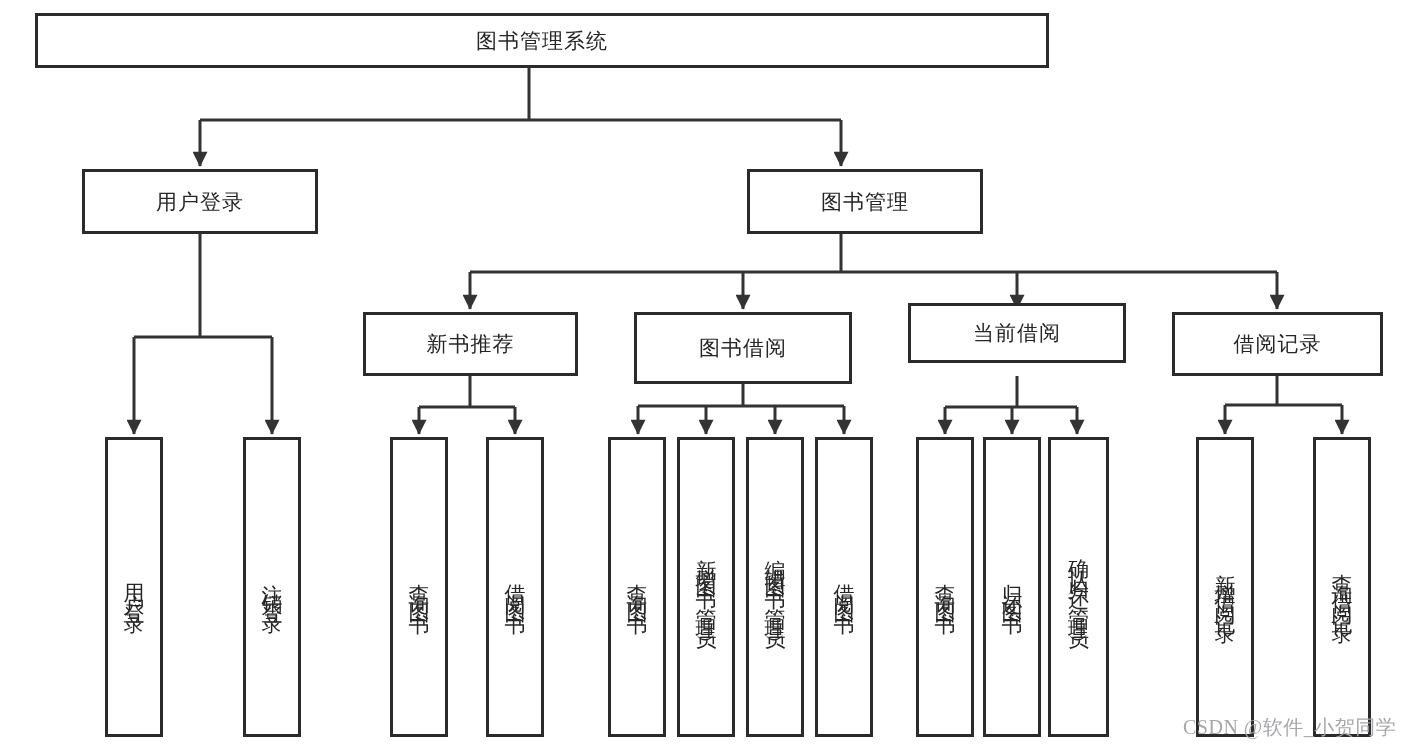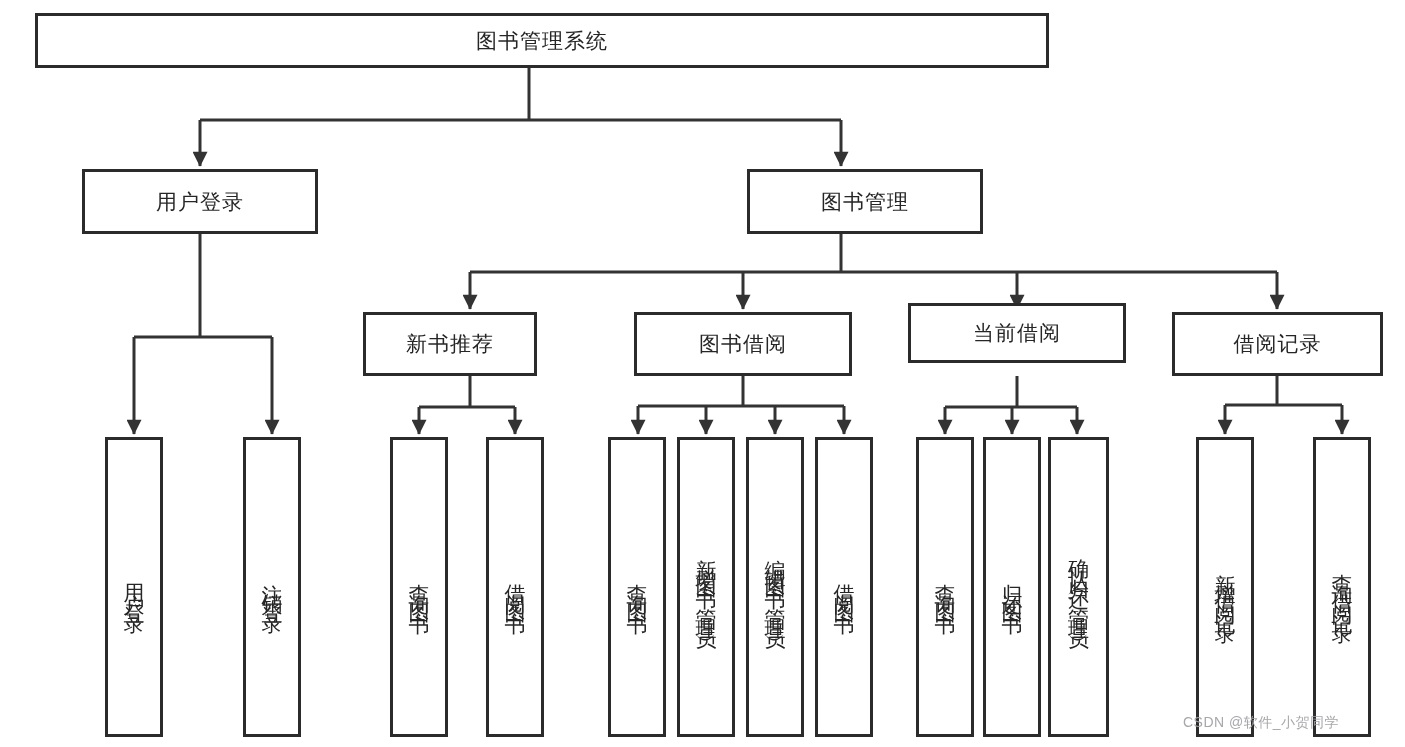--- a/index.html
+++ b/index.html
@@ -40,25 +40,26 @@
     letter-spacing: 10px;
     font-size: 21px;
     width: 58px;
     height: 300px;
     top: 437px;
   }
   .watermark {
     position: absolute;
     left: 1183px;
     top: 714px;
-    font-size: 14px;
+    font-size: 20px;
     color: rgba(162,162,166,0.95);
     letter-spacing: 0.5px;
     z-index: 5;
     white-space: nowrap;
+    font-family: Liberation Serif, serif;
   }
 </style>
 </head>
 <body>
 
 <div class="canvas">
 
   <svg class="connector-layer" viewBox="0 0 1405 747" xmlns="http://www.w3.org/2000/svg">
     <defs>
       <marker id="arrowhead" viewBox="0 0 10 10" refX="9.5" refY="5" markerWidth="7" markerHeight="5" orient="auto">
@@ -99,22 +100,22 @@
 
     <line x1="1225" y1="405" x2="1225" y2="434" marker-end="url(#arrowhead)"></line>
     <line x1="1342" y1="405" x2="1342" y2="434" marker-end="url(#arrowhead)"></line>
   </svg>
 
   <div class="node" style="left:35px; top:13px; width:1014px; height:55px;">图书管理系统</div>
 
   <div class="node" style="left:82px; top:169px; width:236px; height:65px;">用户登录</div>
   <div class="node" style="left:747px; top:169px; width:236px; height:65px;">图书管理</div>
 
-  <div class="node" style="left:363px; top:312px; width:174px; height:64px;">新书推荐</div>
-  <div class="node" style="left:634px; top:312px; width:218px; height:64px;">图书借阅</div>
+  <div class="node" style="left:363px; top:312px; width:215px; height:64px;">新书推荐</div>
+  <div class="node" style="left:634px; top:312px; width:218px; height:72px;">图书借阅</div>
   <div class="node" style="left:908px; top:303px; width:218px; height:60px;">当前借阅</div>
   <div class="node" style="left:1172px; top:312px; width:211px; height:64px;">借阅记录</div>
 
   <div class="node vnode" style="left:105px;">用户登录</div>
   <div class="node vnode" style="left:243px;">注销登录</div>
 
   <div class="node vnode" style="left:390px;">查询图书</div>
   <div class="node vnode" style="left:486px;">借阅图书</div>
 
   <div class="node vnode" style="left:608px;">查询图书</div>

